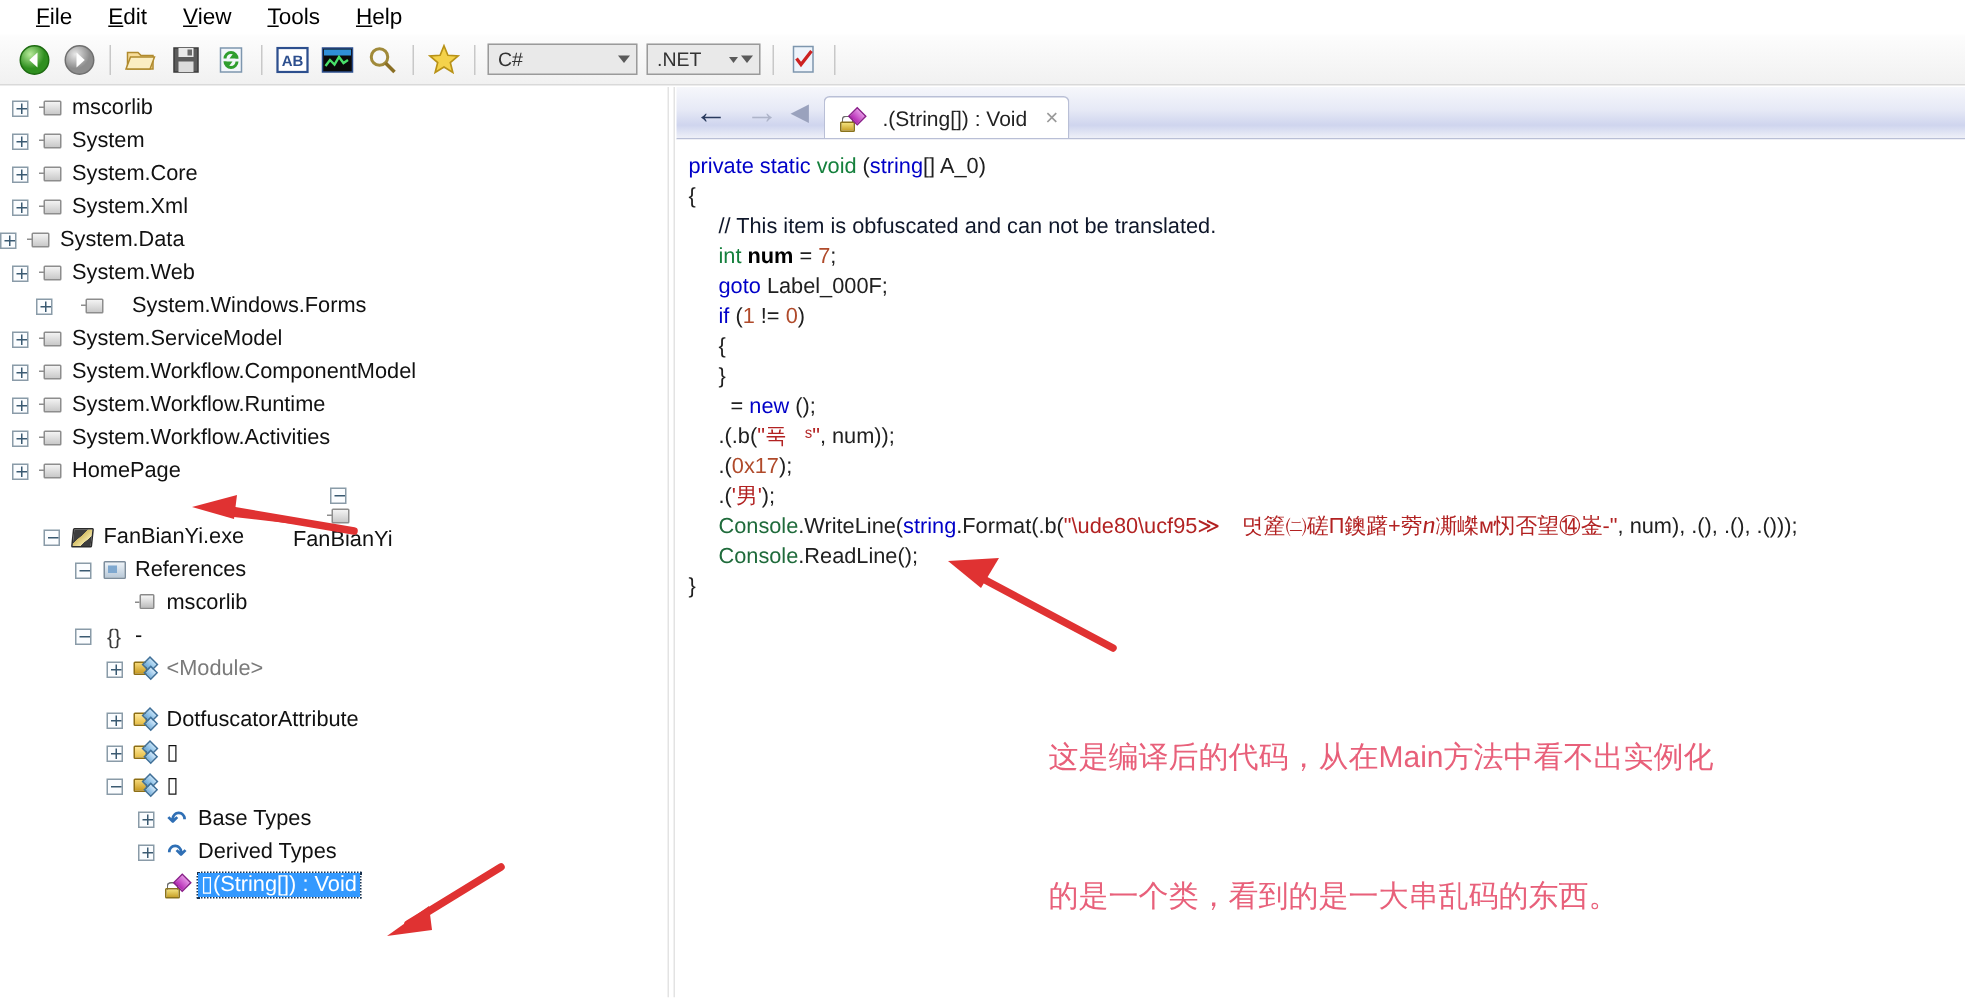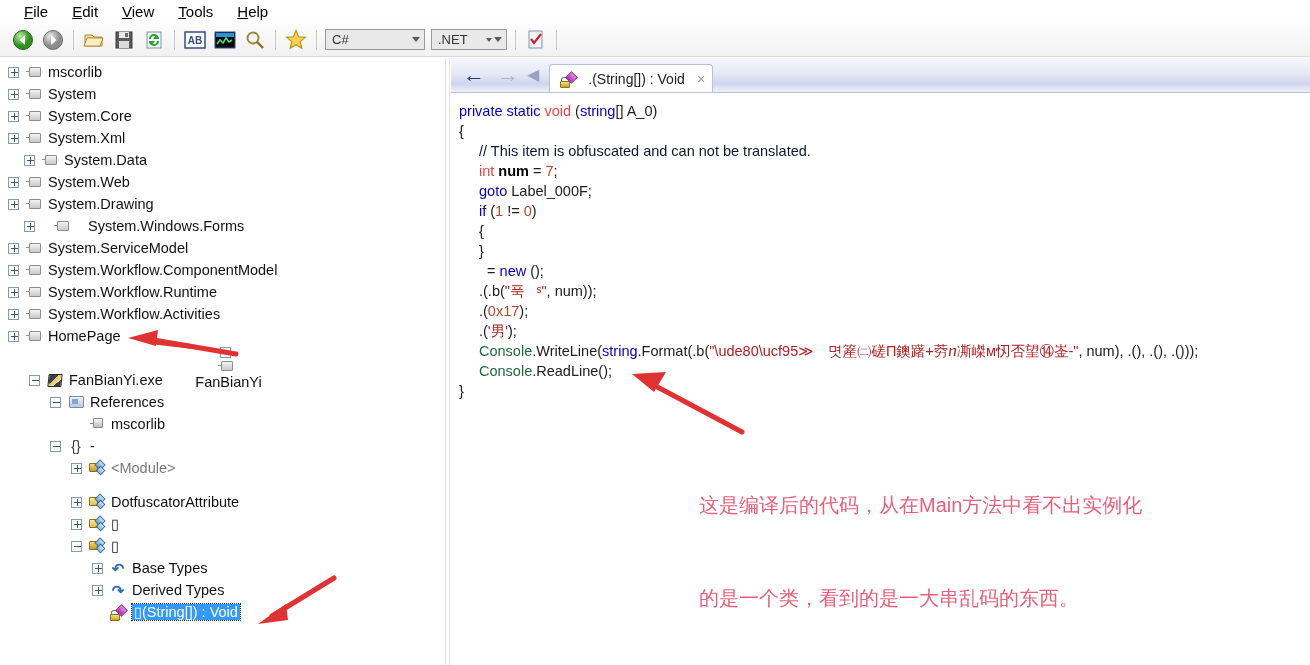--- a/index.html
+++ b/index.html
@@ -180,21 +180,21 @@
     background:#ffffff; overflow:hidden;
     font-family:"Liberation Sans", sans-serif;
     font-size:14.5px;
   }
   .code {
     position:absolute; left:8px; top:8px;
     white-space:pre; line-height:20px;
   }
   .ln { height:20px; }
   .kw   { color:#0000c8; }
-  .kw2  { color:#ef4444; }
+  .kw2  { color:#15803d; }
   .type { color:#1f6b3b; }
   .cmt  { color:#0f172a; }
   .num  { color:#b04a2a; }
   .str  { color:#b22222; }
   .bold { font-weight:bold; }
   .pl   { color:#202020; }
 
   
   .anno-text {
     position:absolute; color:#e8607a; font-size:20px; line-height:31px;
@@ -352,49 +352,39 @@
         <div class="tnode" style="padding-left: 8px;">
           <span class="expander plus"></span>
           <span class="ticon">
             <span class="ico-asm">
               <span class="tick"></span>
               <span class="body"></span>
             </span>
           </span>
           <span class="tlabel">System.Xml</span>
         </div>
-        <div class="tnode" style="padding-left: 24px;">
+        <div class="tnode" style="padding-left: 0;">
           <span class="expander plus"></span>
           <span class="ticon">
             <span class="ico-asm">
               <span class="tick"></span>
               <span class="body"></span>
             </span>
           </span>
           <span class="tlabel">System.Data</span>
         </div>
         <div class="tnode" style="padding-left: 8px;">
           <span class="expander plus"></span>
           <span class="ticon">
             <span class="ico-asm">
               <span class="tick"></span>
               <span class="body"></span>
             </span>
           </span>
           <span class="tlabel">System.Web</span>
-        </div>
-        <div class="tnode" style="padding-left: 8px;">
-          <span class="expander plus"></span>
-          <span class="ticon">
-            <span class="ico-asm">
-              <span class="tick"></span>
-              <span class="body"></span>
-            </span>
-          </span>
-          <span class="tlabel">System.Drawing</span>
         </div>
         <div class="tnode" style="padding-left: 24px; gap: 12px;">
           <span class="expander plus"></span>
           <span class="ticon">
             <span class="ico-asm">
               <span class="tick"></span>
               <span class="body"></span>
             </span>
           </span>
           <span class="tlabel">System.Windows.Forms</span>

